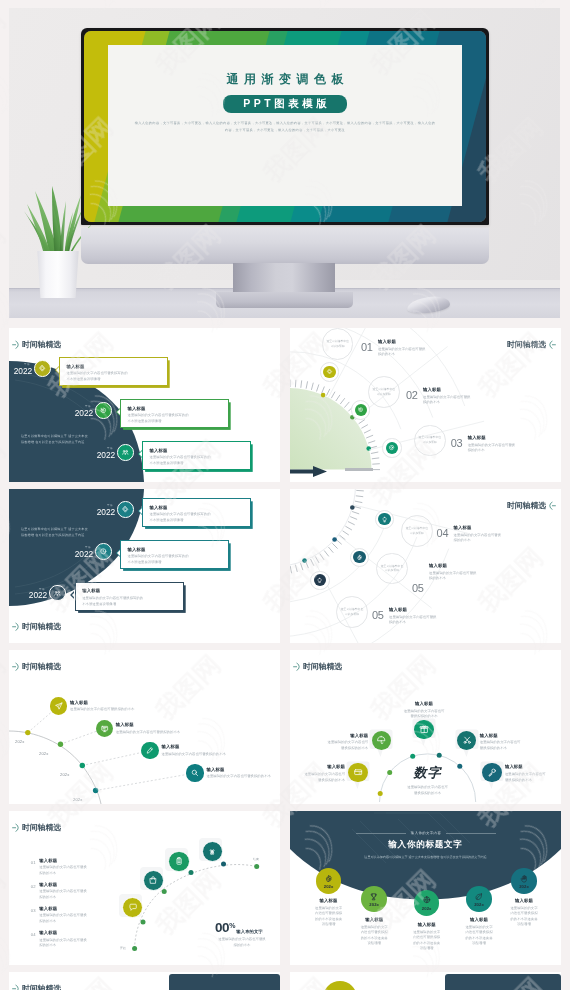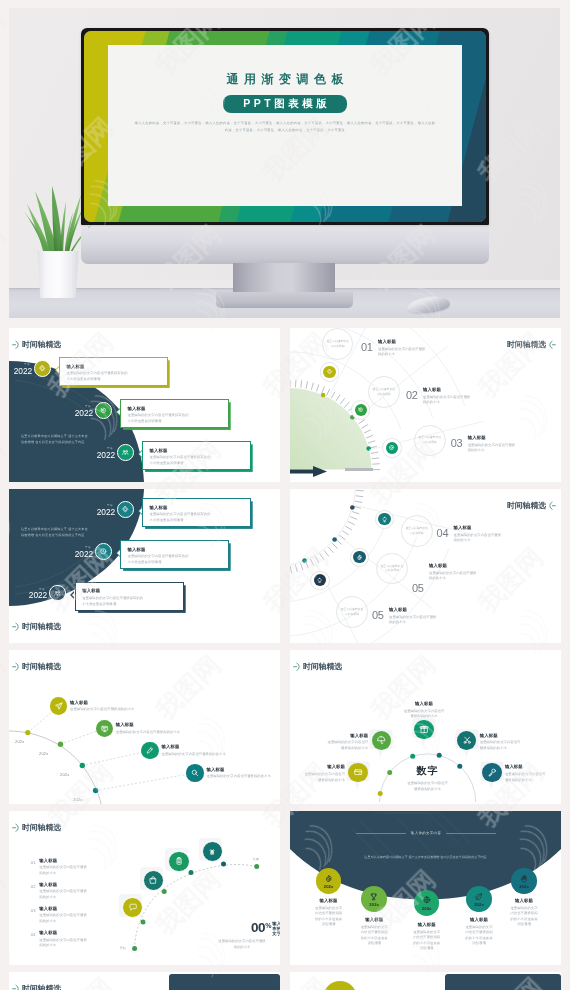--- a/index.html
+++ b/index.html
@@ -625,21 +625,21 @@
         <div style="position: absolute; inset: 0px; background: rgb(255, 255, 255);"></div>
         <div style="position: absolute; left: 0px; top: 0px;"><svg width="271" height="154" viewBox="0 0 271 154">
             <path d="M89.5 152 A48.1 48.1 0 0 1 185.7 152" fill="none" stroke="#cfd7dc" stroke-width="0.9"></path>
             <circle cx="90.2" cy="143.6" r="2.5" fill="#b8b60d"></circle>
             <circle cx="99.7" cy="122.4" r="2.5" fill="#56a940"></circle>
             <circle cx="122.7" cy="106.3" r="2.5" fill="#0e9a6e"></circle>
             <circle cx="149.2" cy="105.3" r="2.5" fill="#15736f"></circle>
             <circle cx="169.8" cy="116.3" r="2.5" fill="#17687a"></circle>
           </svg></div>
         <div style="position: absolute; left: 92.6px; top: 114px; width: 90px; text-align: center;">
-          <div style="font-size: 10px; font-weight: bold; color: rgb(36, 48, 57); letter-spacing: 1.2px;">数字</div>
+          <div style="font-size: 13px; font-weight: bold; color: rgb(36, 48, 57); letter-spacing: 1.2px; font-style: italic;">数字</div>
           <div class="ctext" style="margin-top: 3px;">
             <div>这里编辑的的文字内容也可</div>
             <div>替换拟拟的的不本</div>
           </div>
         </div>
         <div style="position: absolute; left: 56.1px; top: 110.9px; width: 24px; height: 29px;"><svg width="24" height="29" viewBox="0 0 24 29">
             <path d="M3 0.5 h18 a2.5 2.5 0 0 1 2.5 2.5 v14.5 a2.5 2.5 0 0 1 -2.5 2.5 h-7 L11.5 28 l-3.2-8 H3 a2.5 2.5 0 0 1 -2.5 -2.5 V3 a2.5 2.5 0 0 1 2.5 -2.5Z" fill="#f3f4f5"></path>
           </svg></div>
         <div class="badge" style="left: 58.45px; top: 112.75px; width: 19.3px; height: 19.3px; background: rgb(184, 182, 13);">
           <svg width="10.4" height="10.4" viewBox="0 0 24 24" fill="none" stroke="#fff" stroke-width="1.7" stroke-linecap="round" stroke-linejoin="round">
@@ -807,21 +807,21 @@
         </div>
         <div style="position: absolute; left: 21.8px; top: 121.4px; font-size: 4.2px; color: rgb(151, 160, 166);">04</div>
         <div style="position: absolute; left: 30.3px; top: 118.9px; width: 60px;">
           <div class="ctitle">输入标题</div>
           <div class="ctext">
             <div>这里编辑的的文字内容也可替换</div>
             <div>拟的的不本</div>
           </div>
         </div>
         <div style="position: absolute; left: 206px; top: 110px; width: 70px;">
-          <div style="display: flex; align-items: baseline; margin-left: 36px;">
+          <div style="display: flex; align-items: baseline;">
             <div style="font-size: 13.5px; font-weight: bold; color: rgb(43, 60, 73); letter-spacing: -0.6px; line-height: 1;">00</div>
             <div style="font-size: 7px; font-weight: bold; color: rgb(43, 60, 73); margin-left: 0.3px; align-self: flex-start; margin-top: 0.5px;">%</div>
             <div style="font-size: 4.4px; font-weight: bold; color: rgb(43, 60, 73); margin-left: 1px; align-self: flex-end; margin-bottom: 0.5px;">输入布的文字</div>
           </div>
           <div class="ctext" style="margin-top: 2.5px; text-align: center; width: 64px; margin-left: -5px;">
             <div>这里编辑的的文字内容也可替换</div>
             <div>拟的的不本</div>
           </div>
         </div>
         <div style="position: absolute; left: 3px; top: 12px; display: flex; align-items: center;">
@@ -844,20 +844,21 @@
               <path d="M108 8 L148 48"></path>
               <path d="M62 18 L96 52"></path>
               <path d="M70 10 L106 46"></path>
             </g>
           </svg></div>
         <div style="position: absolute; left: 66px; top: 20px; width: 140px; display: flex; align-items: center; justify-content: center; gap: 5px;">
           <div style="flex: 1 1 0%; height: 0.6px; background: rgb(109, 131, 143);"></div>
           <div style="font-size: 3.4px; color: rgb(212, 221, 226); letter-spacing: 0.4px; white-space: nowrap;">输入你的文字内容</div>
           <div style="flex: 1 1 0%; height: 0.6px; background: rgb(109, 131, 143);"></div>
         </div>
+        <div style="position: absolute; left: 0px; right: 0px; top: 28px; text-align: center; font-size: 8.6px; font-weight: bold; color: rgb(255, 255, 255); letter-spacing: 0.7px;">输入你的标题文字</div>
         <div style="position: absolute; left: 35px; top: 44px; width: 201px; text-align: center; font-size: 3.1px; color: rgb(178, 193, 201); line-height: 1.7;">这里可以添加内容可以编辑文字 通于更大本要说想增增 在可以需要要等拟拟的的文字内追</div>
         <div style="position: absolute; left: 25.8px; top: 57.4px; width: 25.6px; height: 25.6px; border-radius: 50%; background: rgb(184, 182, 13); display: flex; flex-direction: column; align-items: center; justify-content: center; gap: 0.5px;">
           <div style="display: flex; line-height: 0;">
             <svg width="9.6" height="9.6" viewBox="0 0 24 24" fill="none" stroke="#243039" stroke-width="1.6" stroke-linecap="round" stroke-linejoin="round">
               <circle cx="12" cy="12" r="2.9"></circle>
               <path d="M12 4 l1.2 2.1 2.4-.6 .5 2.4 2.2 1.1 -1.2 2.1 1.2 2.1 -2.2 1.1 -.5 2.4 -2.4-.6 L12 20 l-1.2-2.1 -2.4 .6 -.5-2.4 -2.2-1.1 1.2-2.1 -1.2-2.1 2.2-1.1 .5-2.4 2.4 .6Z"></path>
             </svg>
           </div>
           <div style="font-size: 4.2px; color: rgb(36, 48, 57); font-weight: bold; letter-spacing: 0.1px;">202x</div>
         </div>

